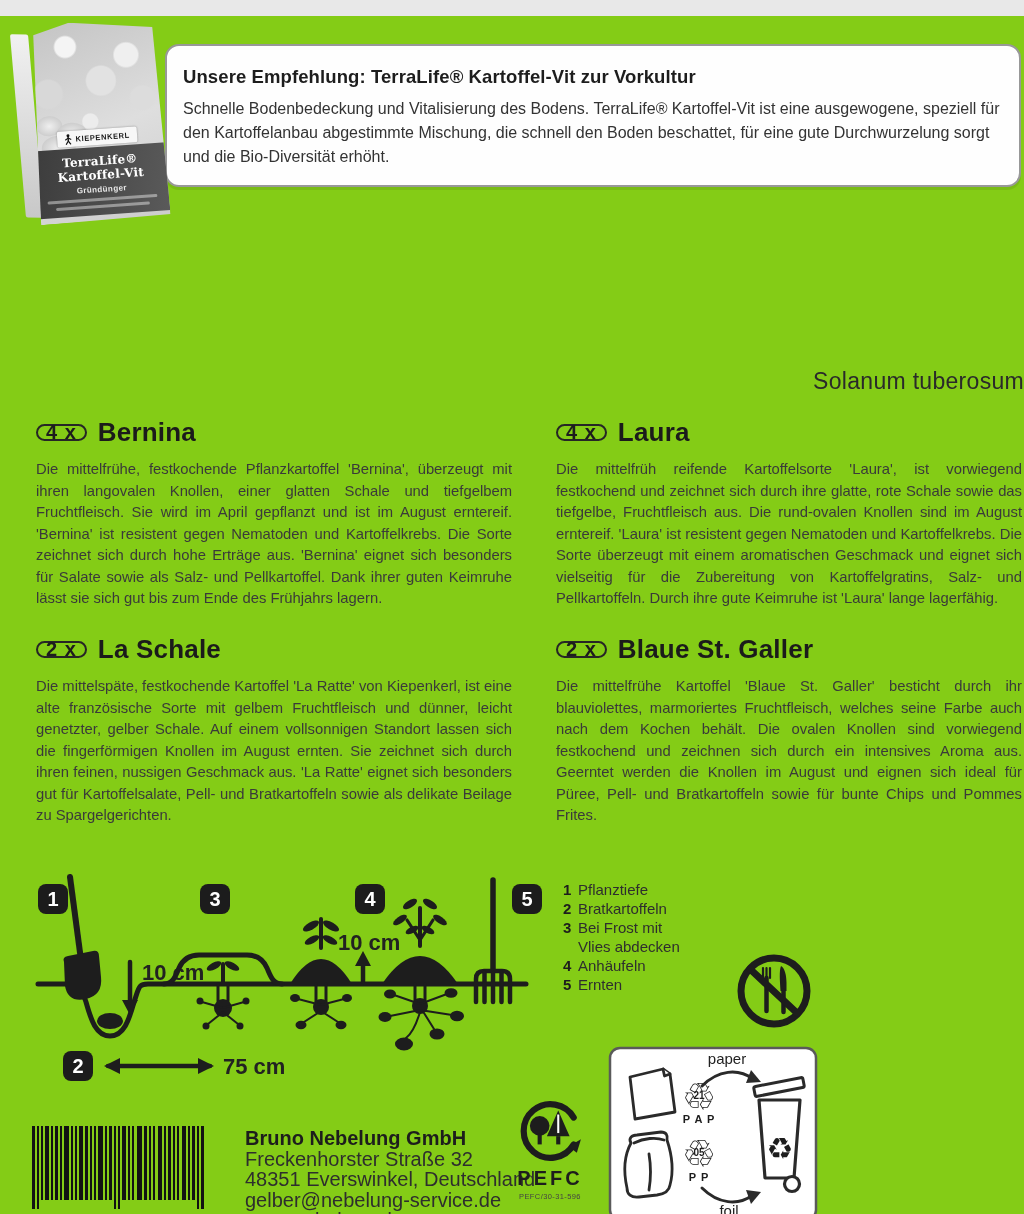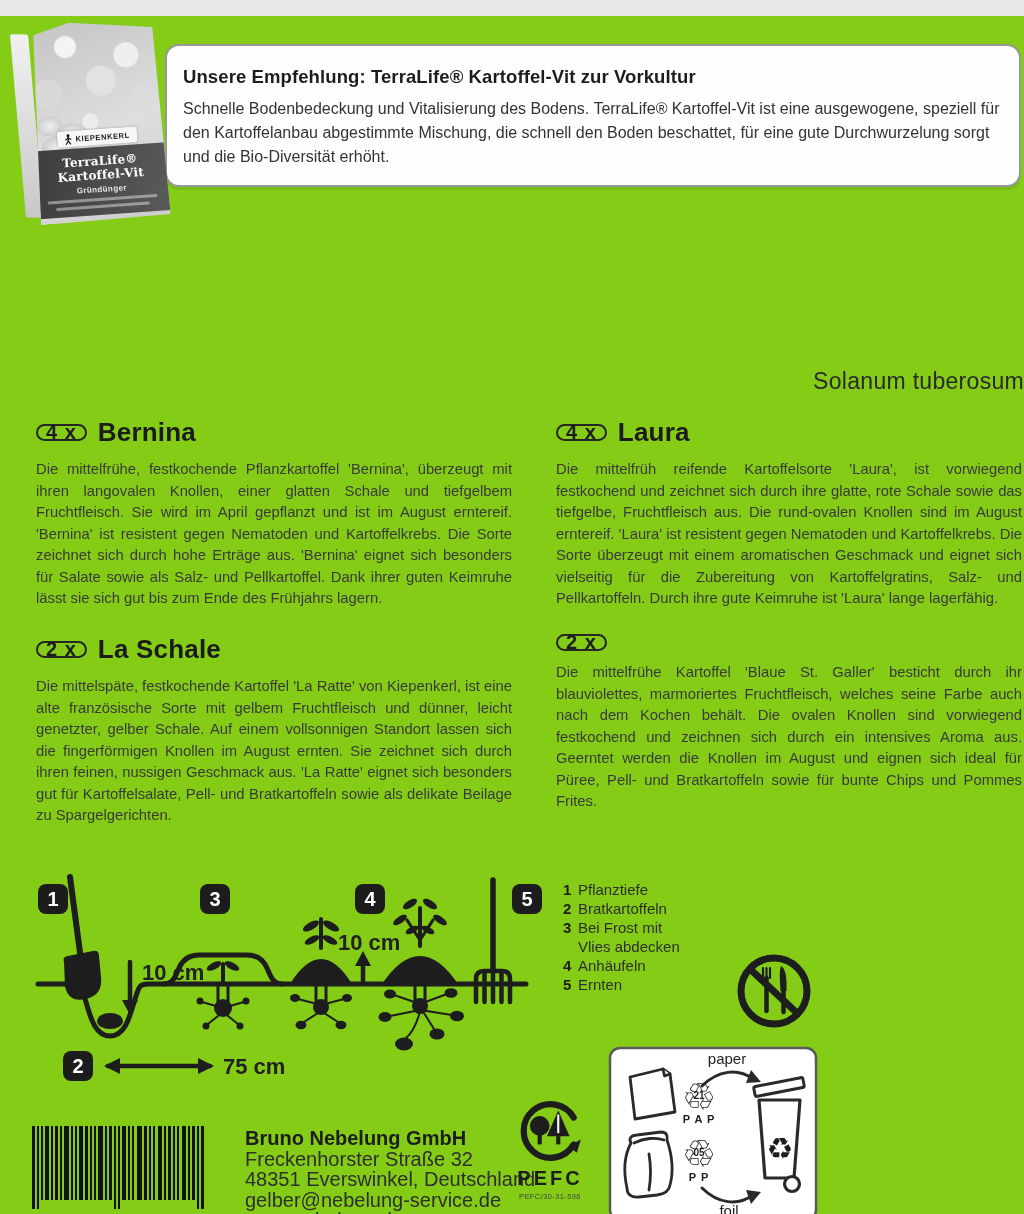--- a/index.html
+++ b/index.html
@@ -136,20 +136,21 @@
     <div class="v-head">
       <span class="count-badge">2 x</span>
       <span class="v-name">La Schale</span>
     </div>
     <p class="v-text">Die mittelspäte, festkochende Kartoffel 'La Ratte' von Kiepenkerl, ist eine alte französische Sorte mit gelbem Fruchtfleisch und dünner, leicht genetzter, gelber Schale. Auf einem vollsonnigen Standort lassen sich die fingerförmigen Knollen im August ernten. Sie zeichnet sich durch ihren feinen, nussigen Geschmack aus. 'La Ratte' eignet sich besonders gut für Kartoffelsalate, Pell- und Bratkartoffeln sowie als delikate Beilage zu Spargelgerichten.</p>
   </div>
 
   <div class="variety pos-blaue">
     <div class="v-head">
       <span class="count-badge">2 x</span>
+      <span class="v-name">Blaue St. Galler</span>
     </div>
     <p class="v-text">Die mittelfrühe Kartoffel 'Blaue St. Galler' besticht durch ihr blauviolettes, marmoriertes Fruchtfleisch, welches seine Farbe auch nach dem Kochen behält. Die ovalen Knollen sind vorwiegend festkochend und zeichnen sich durch ein intensives Aroma aus. Geerntet werden die Knollen im August und eignen sich ideal für Püree, Pell- und Bratkartoffeln sowie für bunte Chips und Pommes Frites.</p>
   </div>
 
   <div class="diagram">
     <svg width="530" height="222" viewBox="0 0 530 222" fill="none" stroke-linecap="round" stroke-linejoin="round">
 
       <path d="M8 110 H42 C52 110 51 114 56 128 C61 146 66 162 80 162 C94 162 99 146 104 128 C109 114 108 110 118 110 H496" stroke="#1d1d1d" stroke-width="5"></path>
 
       <g>

